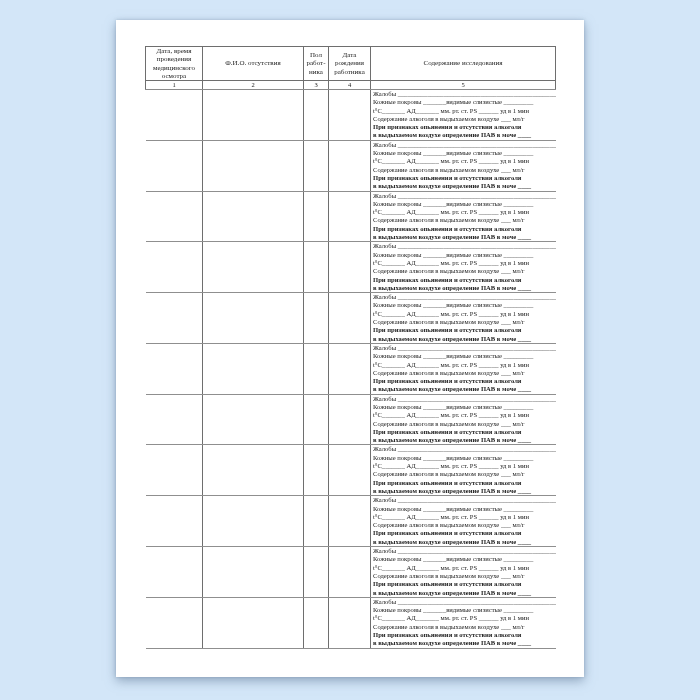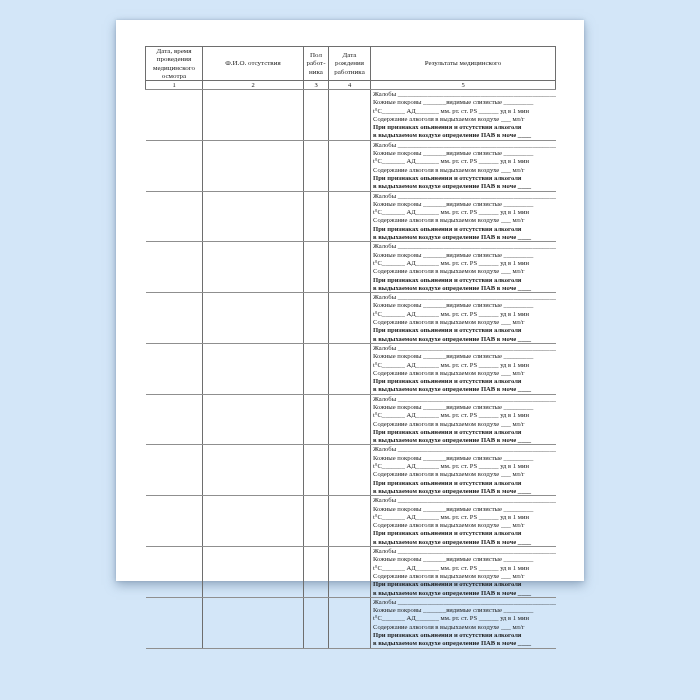--- a/index.html
+++ b/index.html
@@ -3,21 +3,21 @@
 <meta charset="utf-8">
 <style>
   html,body{margin:0;padding:0;}
   body{
     width:700px;height:700px;position:relative;
     background:#d3e6f8;
     font-family:"Liberation Serif", serif;
     overflow:hidden;
   }
   .sheet{
-    position:absolute;left:116px;top:20px;width:468px;height:561px;
+    position:absolute;left:116px;top:20px;width:468px;height:657px;
     background:#ffffff;
     box-shadow:0 4px 10px rgba(104,128,156,.6), 0 0 3px rgba(104,128,156,.38);
   }
   table.journal{
     position:absolute;left:29px;top:26px;width:410px;
     border-collapse:collapse;table-layout:fixed;
   }
   col.w0{width:57px;} col.w1{width:101px;} col.w2{width:25px;}
   col.w3{width:42px;} col.w4{width:185px;}
 
@@ -55,21 +55,21 @@
         <col class="w2">
         <col class="w3">
         <col class="w4">
     </colgroup>
     <thead>
       <tr>
         <th>Дата, время проведения медицинского осмотра</th>
         <th>Ф.И.О. отсутствия</th>
         <th>Пол работ-ника</th>
         <th>Дата рождения работника</th>
-        <th>Результаты медицинского</th>
+        <th>Содержание исследования</th>
       </tr>
       <tr>
         <td class="num">1</td>
         <td class="num">2</td>
         <td class="num">3</td>
         <td class="num">4</td>
         <td class="num">5</td>
       </tr>
     </thead>
     <tbody>

